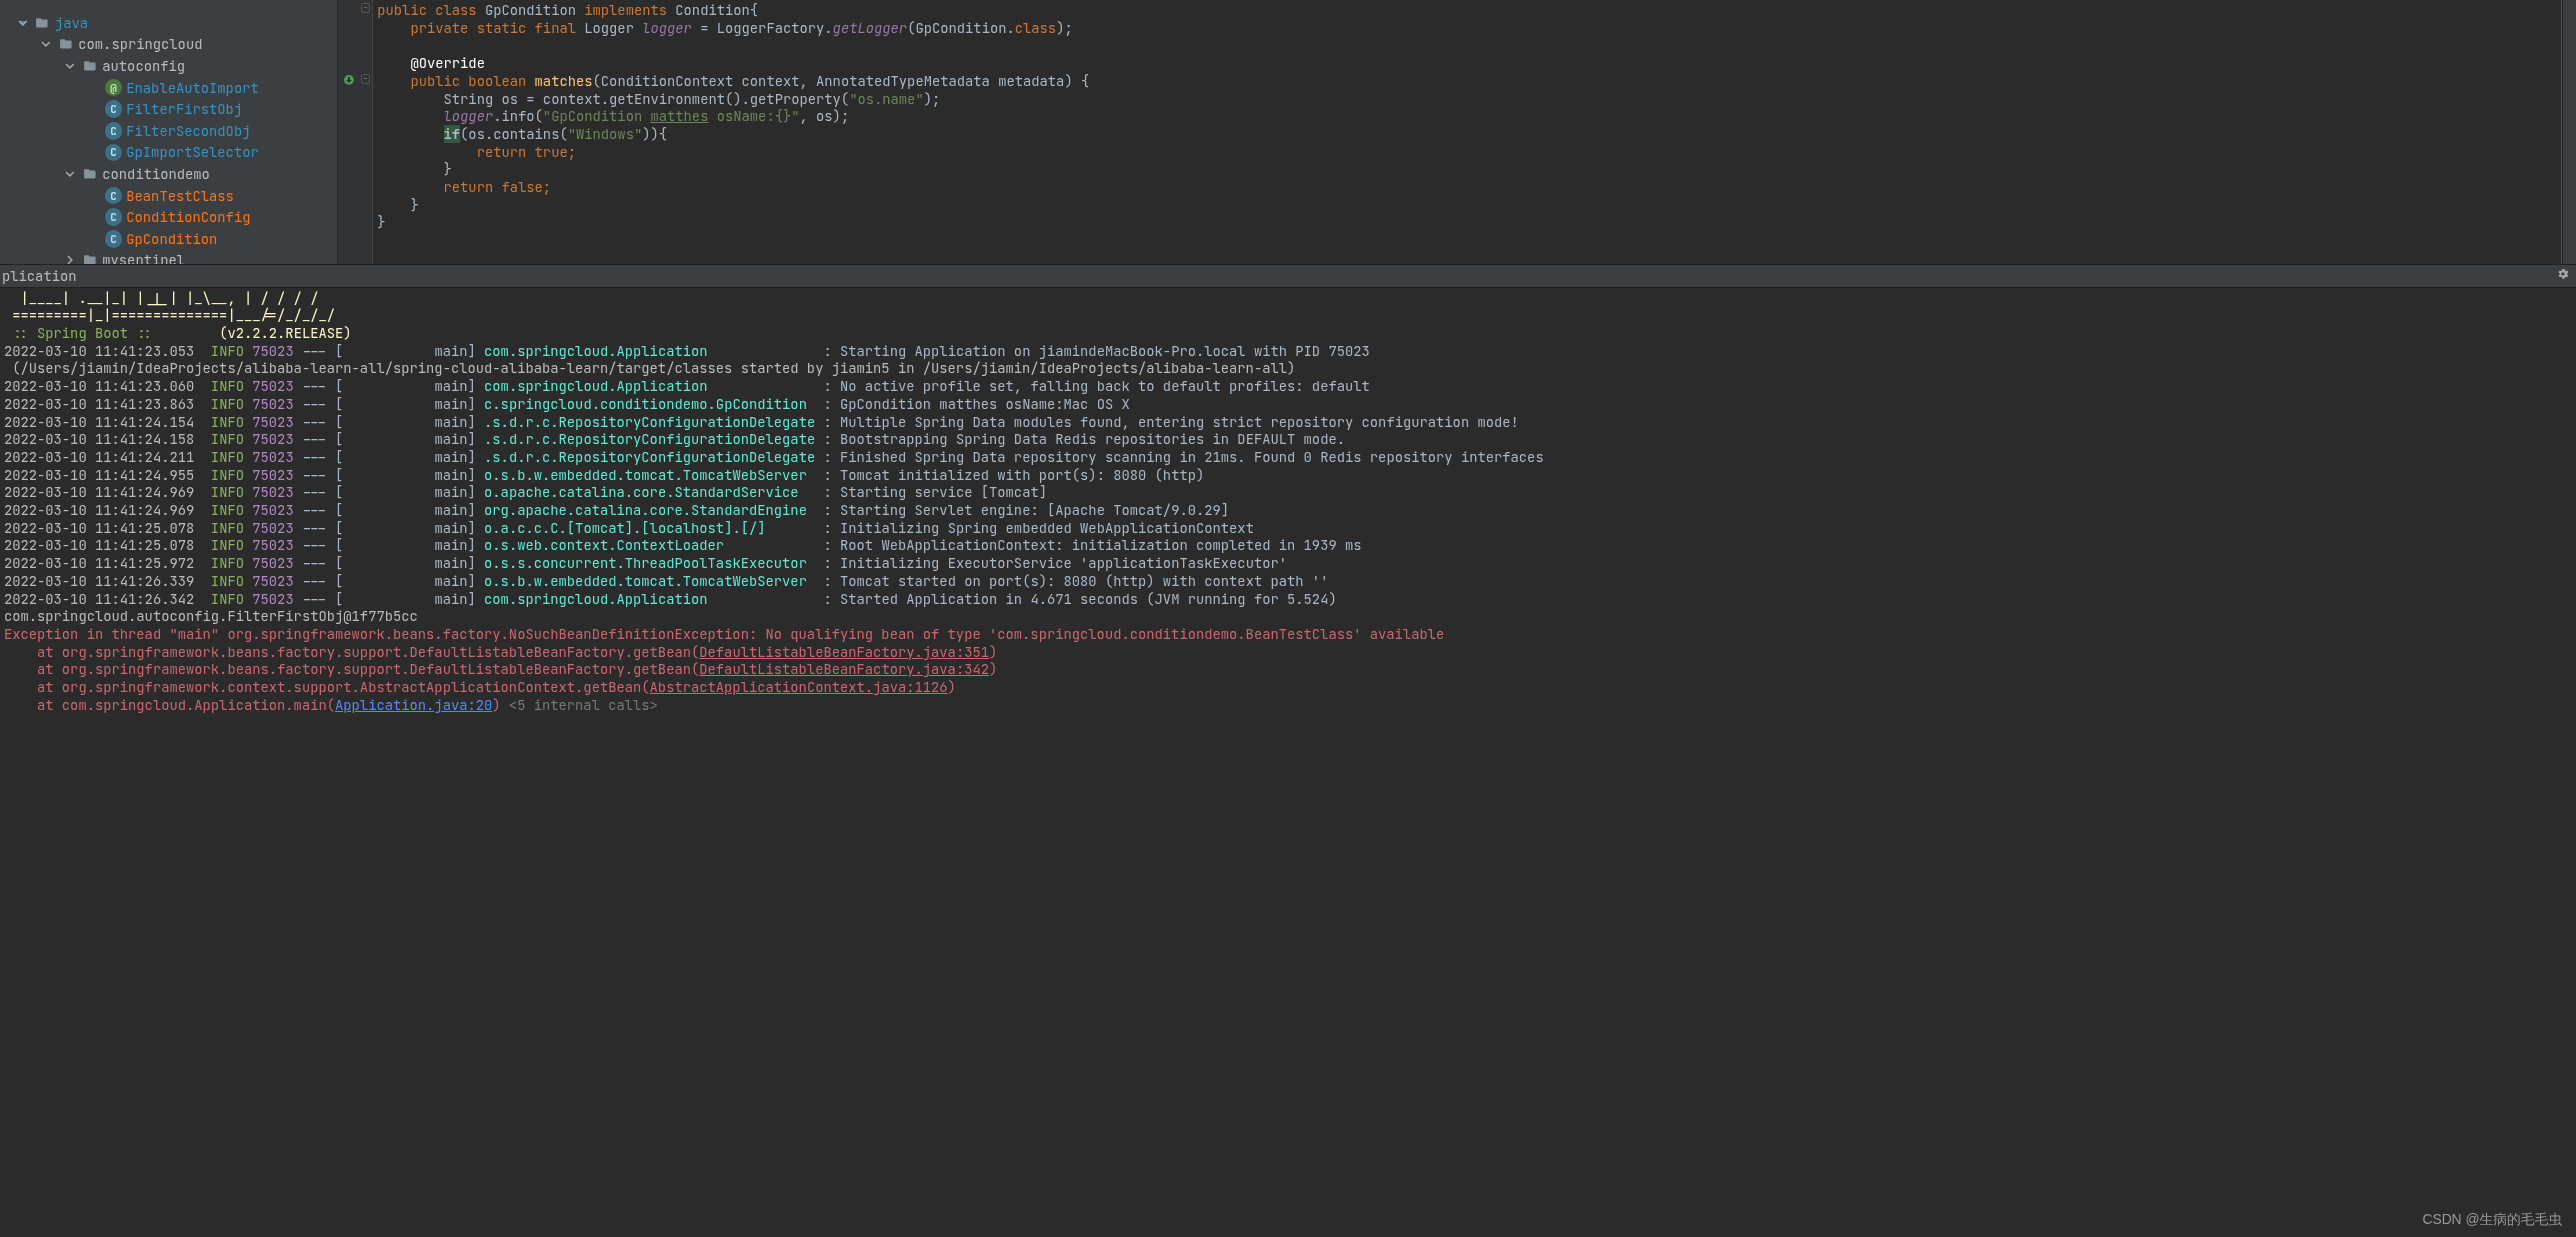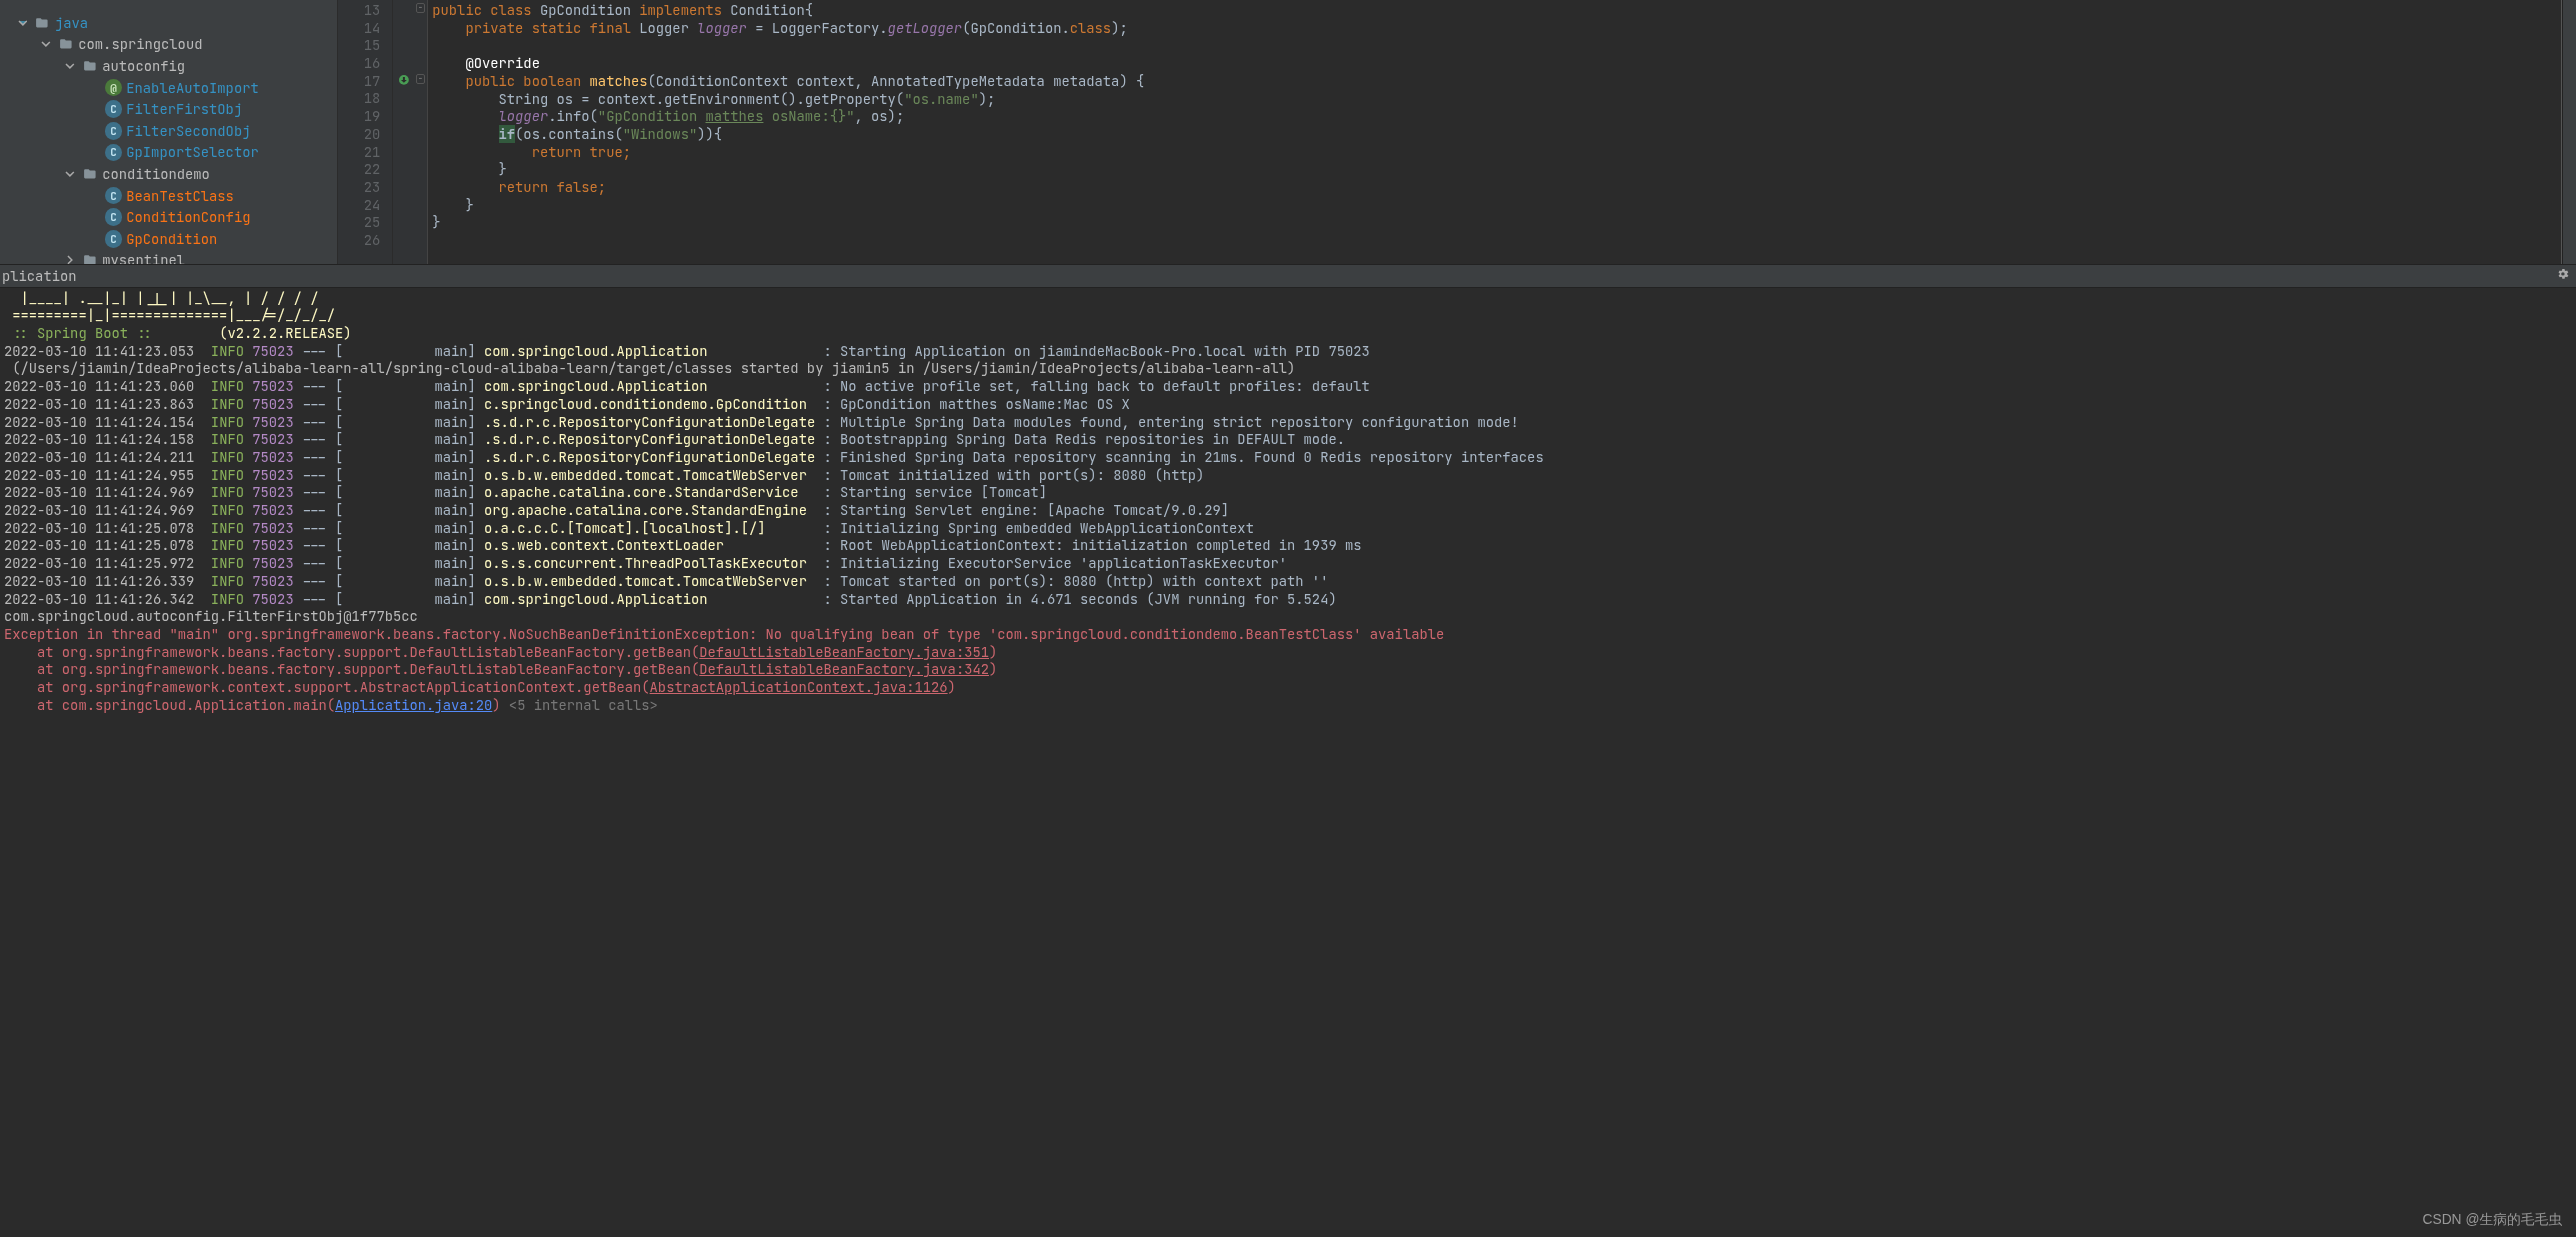--- a/index.html
+++ b/index.html
@@ -113,21 +113,21 @@
     background:#2b2b2b;
     padding:2px 0 0 3.9px;
     font-family:inherit;
     white-space:pre;
     line-height:17.7px;
     overflow:hidden;
   }
   .log-ts { color:#bbbbbb; }
   .log-info { color:#8ab15b; }
   .log-pid { color:#b389c5; }
-  .log-src { color:#fef9c3; }
+  .log-src { color:#5eead4; }
   .log-err { color:#cc666e; }
   .log-link { color:#548af7; text-decoration:underline; }
   .log-grey { color:#777; }
   .ascii { color:#fef9c3; }
   .spring { color:#8ab15b; }
   .watermark {
     position:fixed; bottom:7.9px; right:13.8px;
     color:#999; font-size:13.8px;
     font-family: sans-serif;
   }
@@ -234,36 +234,20 @@
         <span class="ico ico-pkg">
           <svg width="15.7" height="13.8" viewBox="0 0 24 24">
             <path d="M10 4H4a2 2 0 0 0-2 2v12a2 2 0 0 0 2 2h16a2 2 0 0 0 2-2V8a2 2 0 0 0-2-2h-8l-2-2z"></path>
           </svg>
         </span>
         <span class="tree-label ">mysentinel</span>
       </div>
     </div>
 
   <div class="editor-area">
-    <div class="gutter" id="gutter">
-        <div class="gutter-line">13</div>
-        <div class="gutter-line">14</div>
-        <div class="gutter-line">15</div>
-        <div class="gutter-line">16</div>
-        <div class="gutter-line">17</div>
-        <div class="gutter-line">18</div>
-        <div class="gutter-line">19</div>
-        <div class="gutter-line">20</div>
-        <div class="gutter-line">21</div>
-        <div class="gutter-line">22</div>
-        <div class="gutter-line">23</div>
-        <div class="gutter-line">24</div>
-        <div class="gutter-line">25</div>
-        <div class="gutter-line">26</div>
-      </div>
     <div class="gutter-icons" id="gutter-icons">
         <div style="height: 17.7px; position: relative;"></div>
         <div style="height: 17.7px; position: relative;"></div>
         <div style="height: 17.7px; position: relative;"></div>
         <div style="height: 17.7px; position: relative;"></div>
         <div style="height: 17.7px; position: relative;">
           <span class="gutter-mark" style="top:1px">
             <svg width="11.8" height="11.8" viewBox="0 0 12 12">
               <circle cx="6" cy="6" r="5" fill="#499c54"></circle>
               <path d="M6 9l-3-3h2V3h2v3h2z" fill="#2b2b2b"></path>

